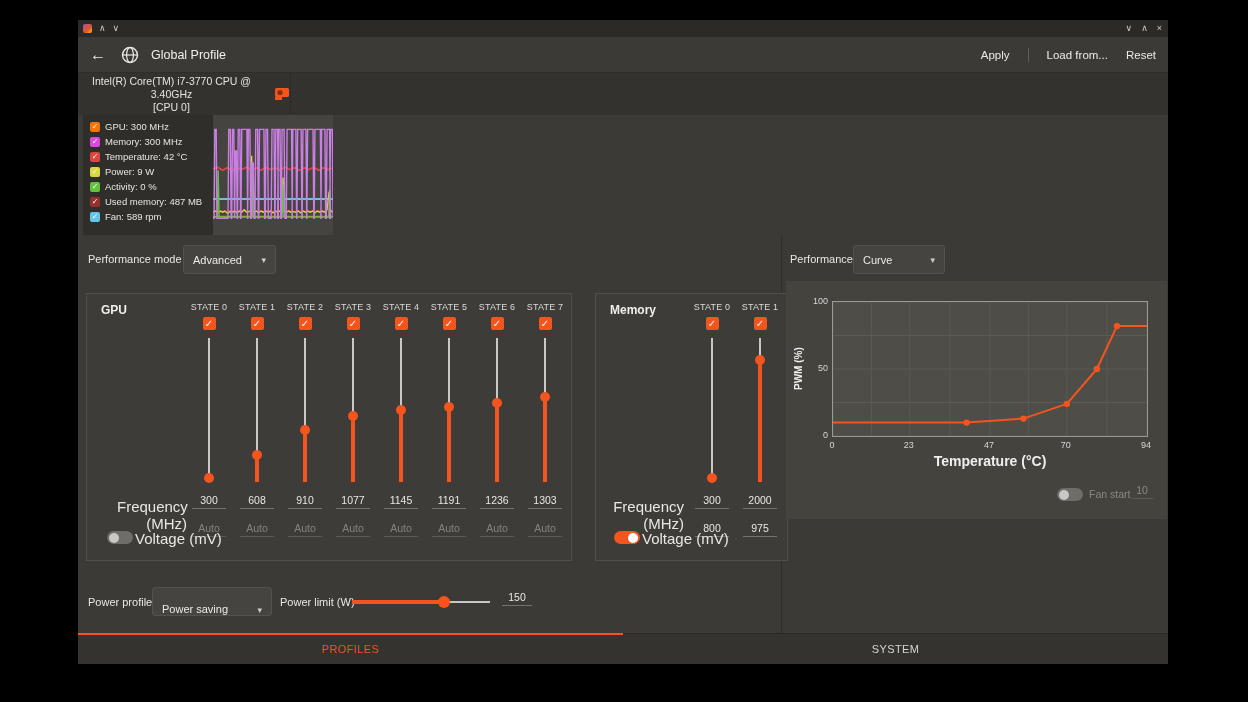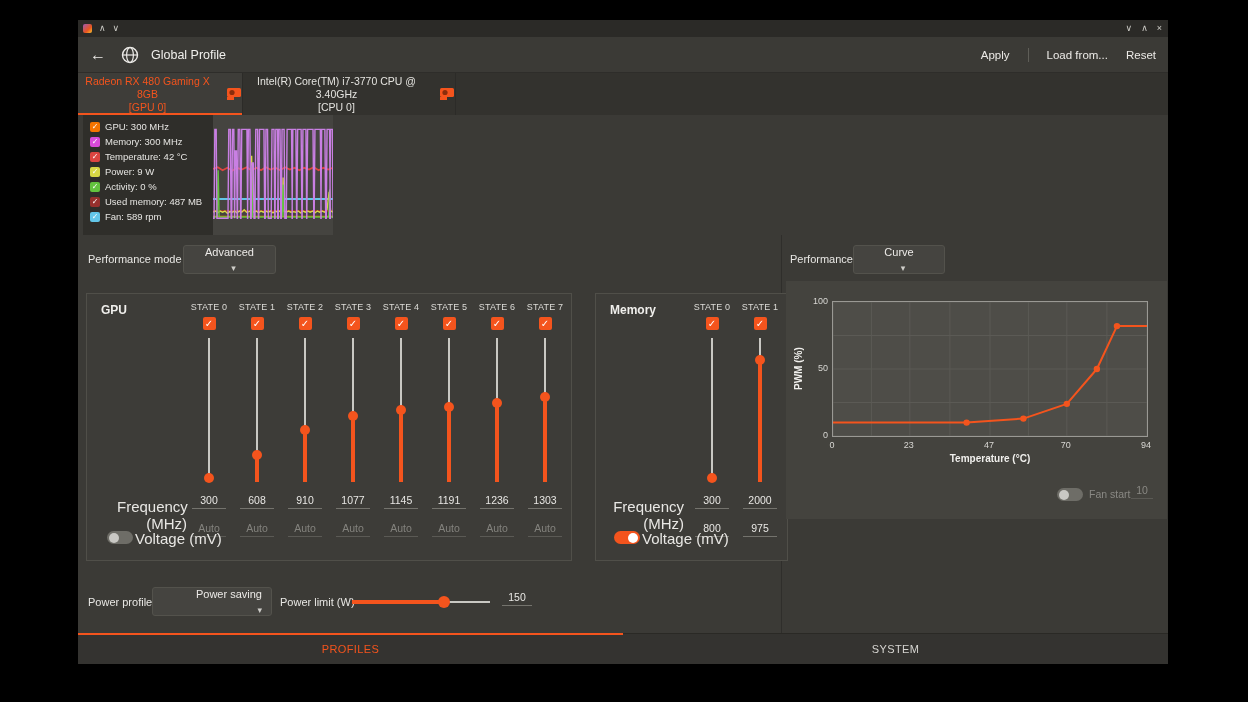--- a/index.html
+++ b/index.html
@@ -50,21 +50,21 @@
 
   
   .content { flex:1; position:relative; background:#3b3a36; }
   .content::before { content:''; position:absolute; left:703px; top:0; bottom:0; width:1px; background:#2f2e2b; }
   .leftcol { position:absolute; left:0; top:0; width:703px; height:100%;padding-left:25px; }
   .rightcol { position:absolute; left:704px; top:0; width:386px; height:100%; }
 
   .lbl { font-size:11px; color:#e8e7e4; }
   .dropdown { position:absolute; height:29px; background:#454440; border:1px solid #53524c; border-radius:3px;
               display:flex; align-items:center; justify-content:space-between; padding:0 9px;
-              font-size:11px; color:#eceae7;flex-direction:column; }
+              font-size:11px; color:#eceae7; }
   .caret { font-size:9px; color:#cfcec9; margin-left:8px; }
 
   .perf-row, .vent-row { position:absolute; top:7px; left:0; right:0; height:35px; }
   .perf-row .lbl { position:absolute; left:10px; line-height:35px; }
   .vent-row .lbl { position:absolute; left:8px; line-height:35px; }
 
   
   .panel { position:absolute; top:58px; height:268px; border:1px solid #504f49; background:#3d3c38; }
   .gpu-panel { left:8px; width:486px; }
   .mem-panel { left:500px; width:193px;margin-left:17px; }
@@ -107,21 +107,21 @@
   .hhandle{ position:absolute; top:1px; width:12px; height:12px; border-radius:50%; background:var(--accent); }
   .limvalue { position:absolute; left:424px; top:6px; width:30px; text-align:center; font-size:10.5px;
               border-bottom:1px solid #74736d; padding-bottom:2px; }
 
   
   .fan-panel { position:absolute; left:4px; top:46px; width:381px; height:238px; background:#44433e; }
   .fc-plot { position:absolute; left:46px; top:20px; width:316px; height:136px; background:#4e4d48;
              border:1px solid #9a9994; }
   .fc-ylabel { position:absolute; left:7px; top:20px; height:136px; writing-mode:vertical-rl; transform:rotate(180deg);
                font-size:10px; font-weight:bold; color:#f0efec; text-align:center; }
-  .fc-xlabel { position:absolute; left:46px; top:172px; width:316px; text-align:center; font-size:10px; font-weight:bold; color:#f0efec; }
+  .fc-xlabel { position:absolute; left:46px; top:172px; width:316px; text-align:center; font-size:14px; font-weight:bold; color:#f0efec; }
   .fc-xtick { position:absolute; top:159px; width:20px; text-align:center; font-size:9px; color:#d8d7d3; }
   .fc-ytick { position:absolute; left:18px; width:24px; text-align:right; font-size:9px; color:#d8d7d3; }
   .fanstart-row { position:absolute; left:0; top:203px; width:381px; height:20px; }
   .tgl-fanstart { position:absolute; left:271px; top:4px; }
   .fanstart-label { position:absolute; left:303px; line-height:20px; font-size:10.5px; color:#8a8984; }
   .fanstart-value { position:absolute; left:345px; top:0; width:22px; text-align:center; font-size:10.5px; color:#8a8984;
                     border-bottom:1px solid #5b5a55; padding-bottom:2px; }
 
   
   .bottombar { height:31px; flex:0 0 31px; background:#343330; border-top:1px solid #2a2925; display:flex; }
@@ -159,33 +159,20 @@
       </span>
       <span class="htitle">Global Profile</span>
       <div class="spacer"></div>
       <span class="hbtn">Apply</span>
       <span class="hsep"></span>
       <span class="hbtn">Load from...</span>
       <span class="hbtn">Reset</span>
     </div>
 
     <div class="tabbar">
-      <div class="dtab t0 selected">
-        <div class="dtab-text">
-          <div>Radeon RX 480 Gaming X 8GB</div>
-          <div>[GPU 0]</div>
-        </div>
-        <span class="dev-icon">
-          <svg width="16" height="17" viewBox="0 0 16 17">
-            <rect x="1" y="2" width="14" height="9" rx="1.5" fill="#f4541d"></rect>
-            <circle cx="6" cy="6.5" r="2.6" fill="#8a2d0c"></circle>
-            <rect x="1" y="11" width="7" height="3" fill="#f4541d"></rect>
-          </svg>
-        </span>
-      </div>
       <div class="dtab t1">
         <div class="dtab-text">
           <div>Intel(R) Core(TM) i7-3770 CPU @ 3.40GHz</div>
           <div>[CPU 0]</div>
         </div>
         <span class="dev-icon">
           <svg width="16" height="17" viewBox="0 0 16 17">
             <rect x="1" y="2" width="14" height="9" rx="1.5" fill="#f4541d"></rect>
             <circle cx="6" cy="6.5" r="2.6" fill="#8a2d0c"></circle>
             <rect x="1" y="11" width="7" height="3" fill="#f4541d"></rect>

